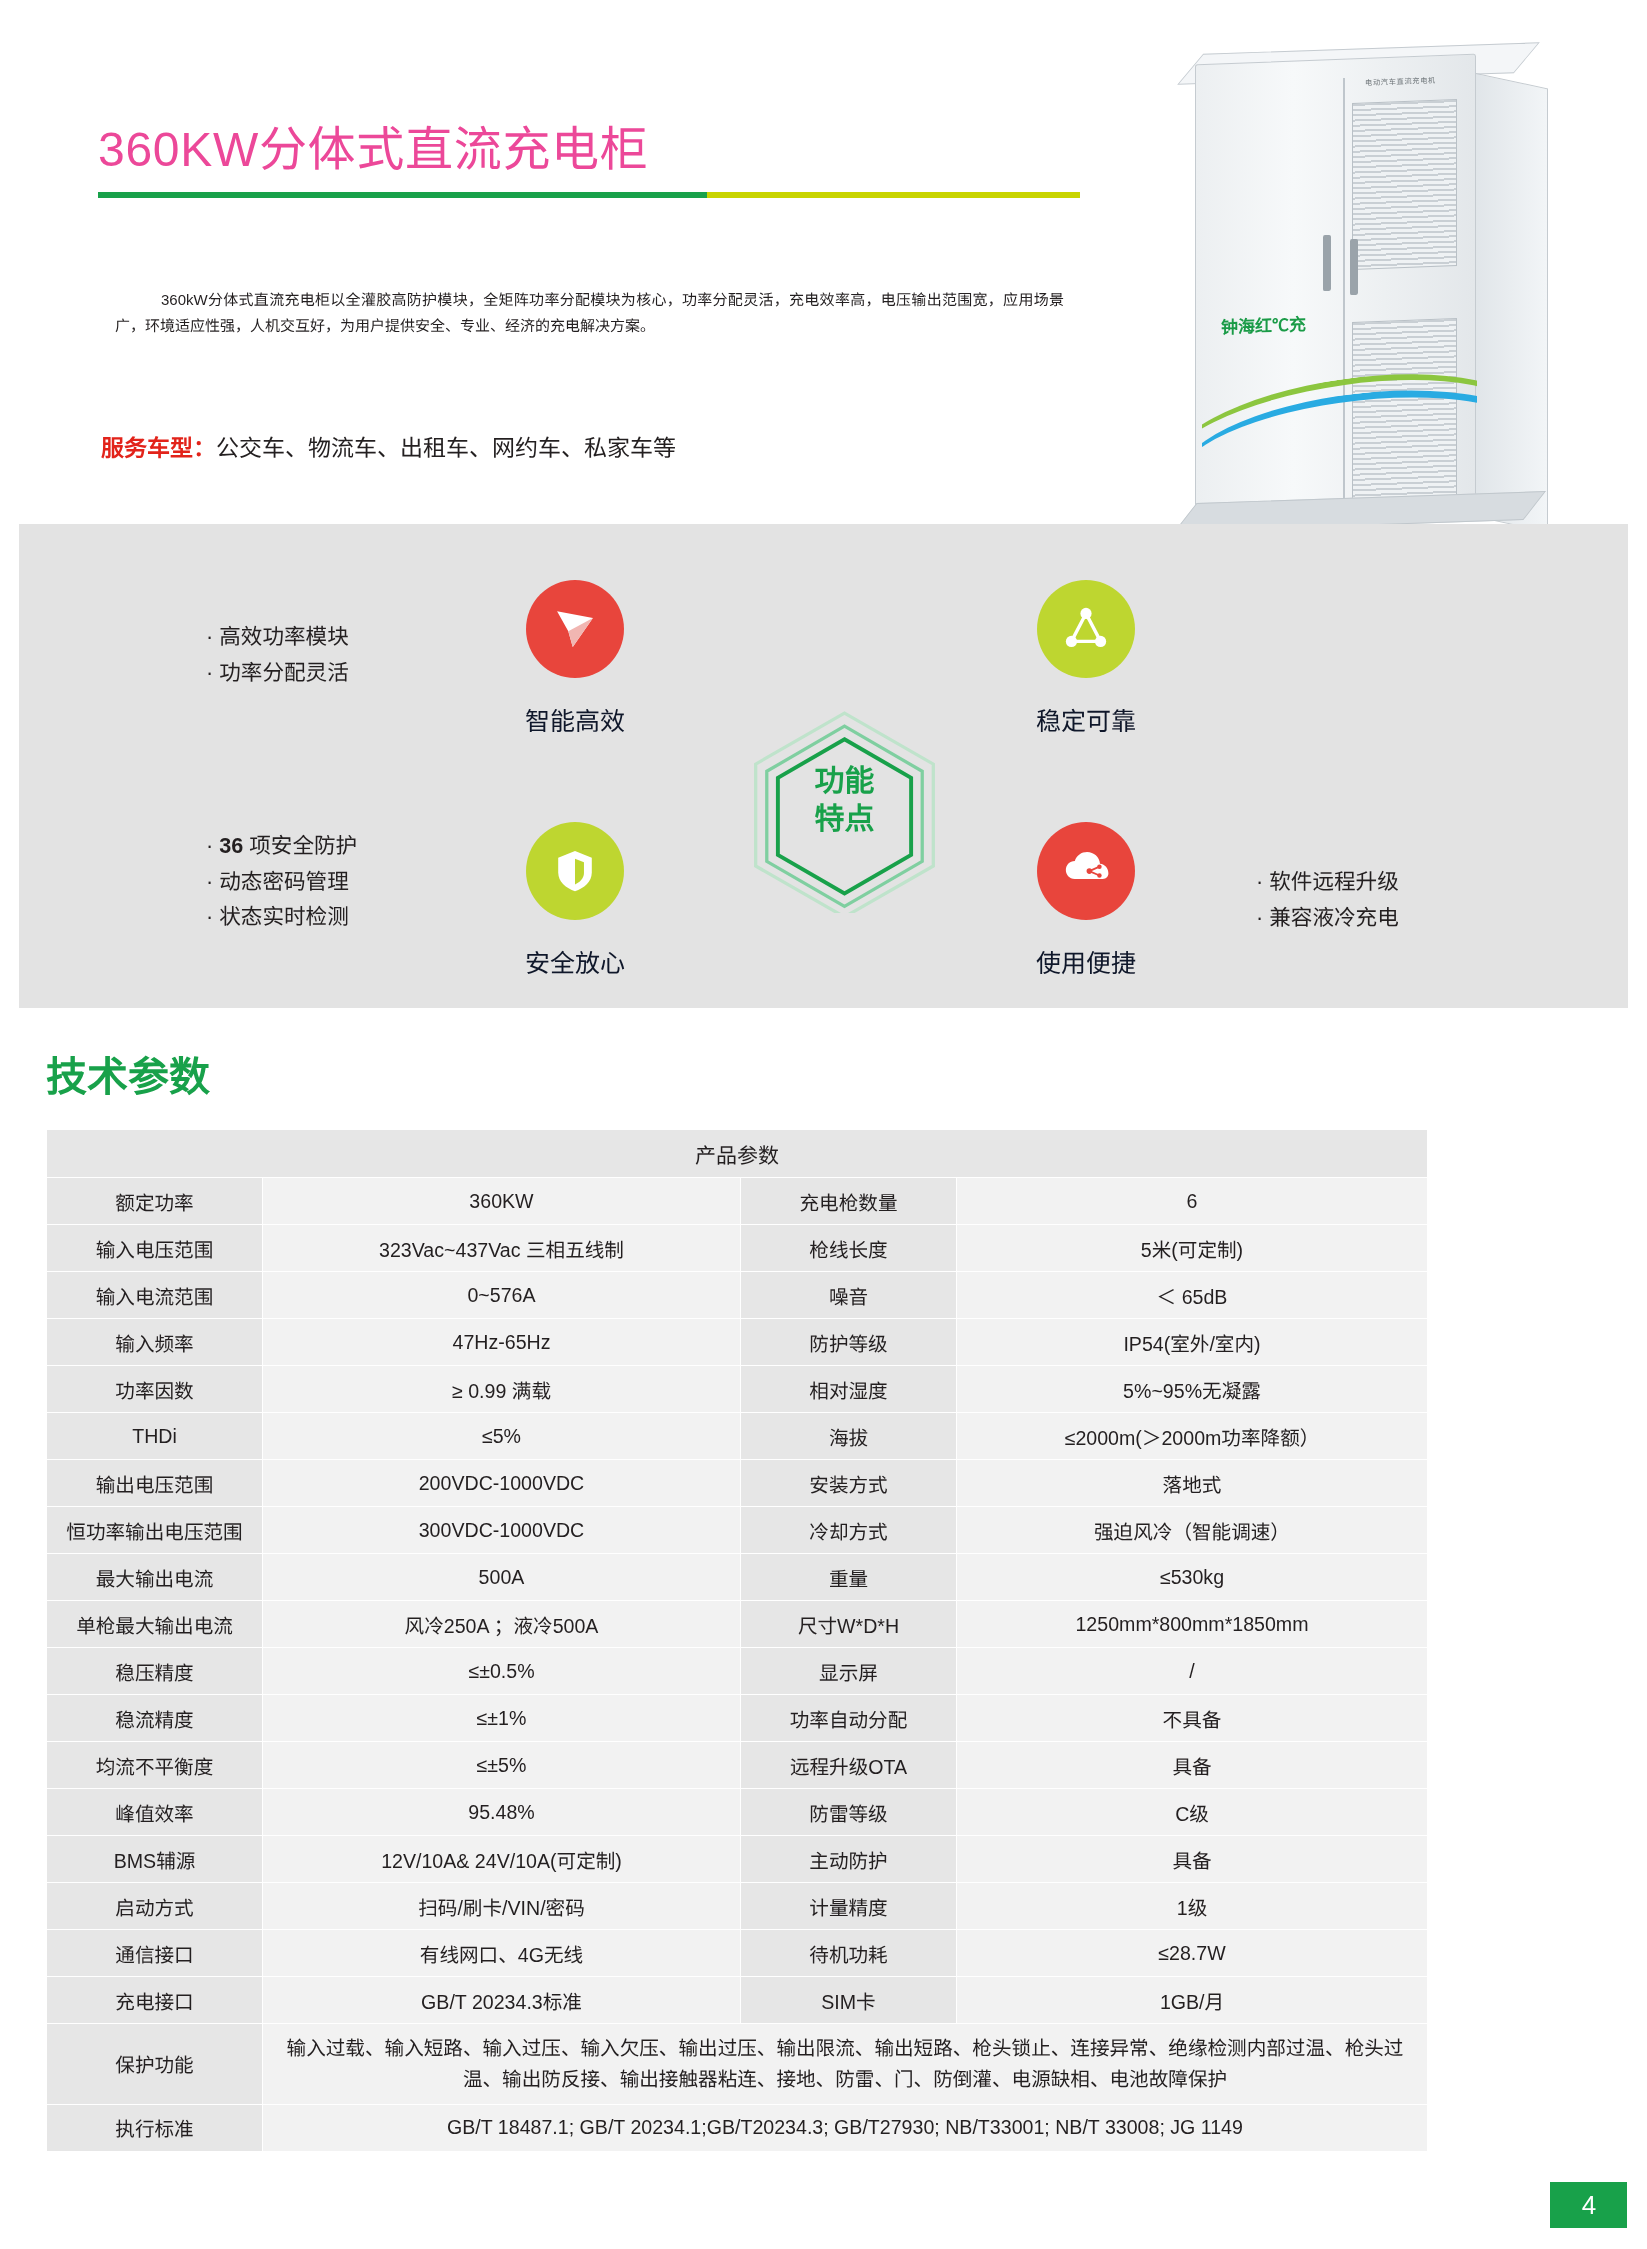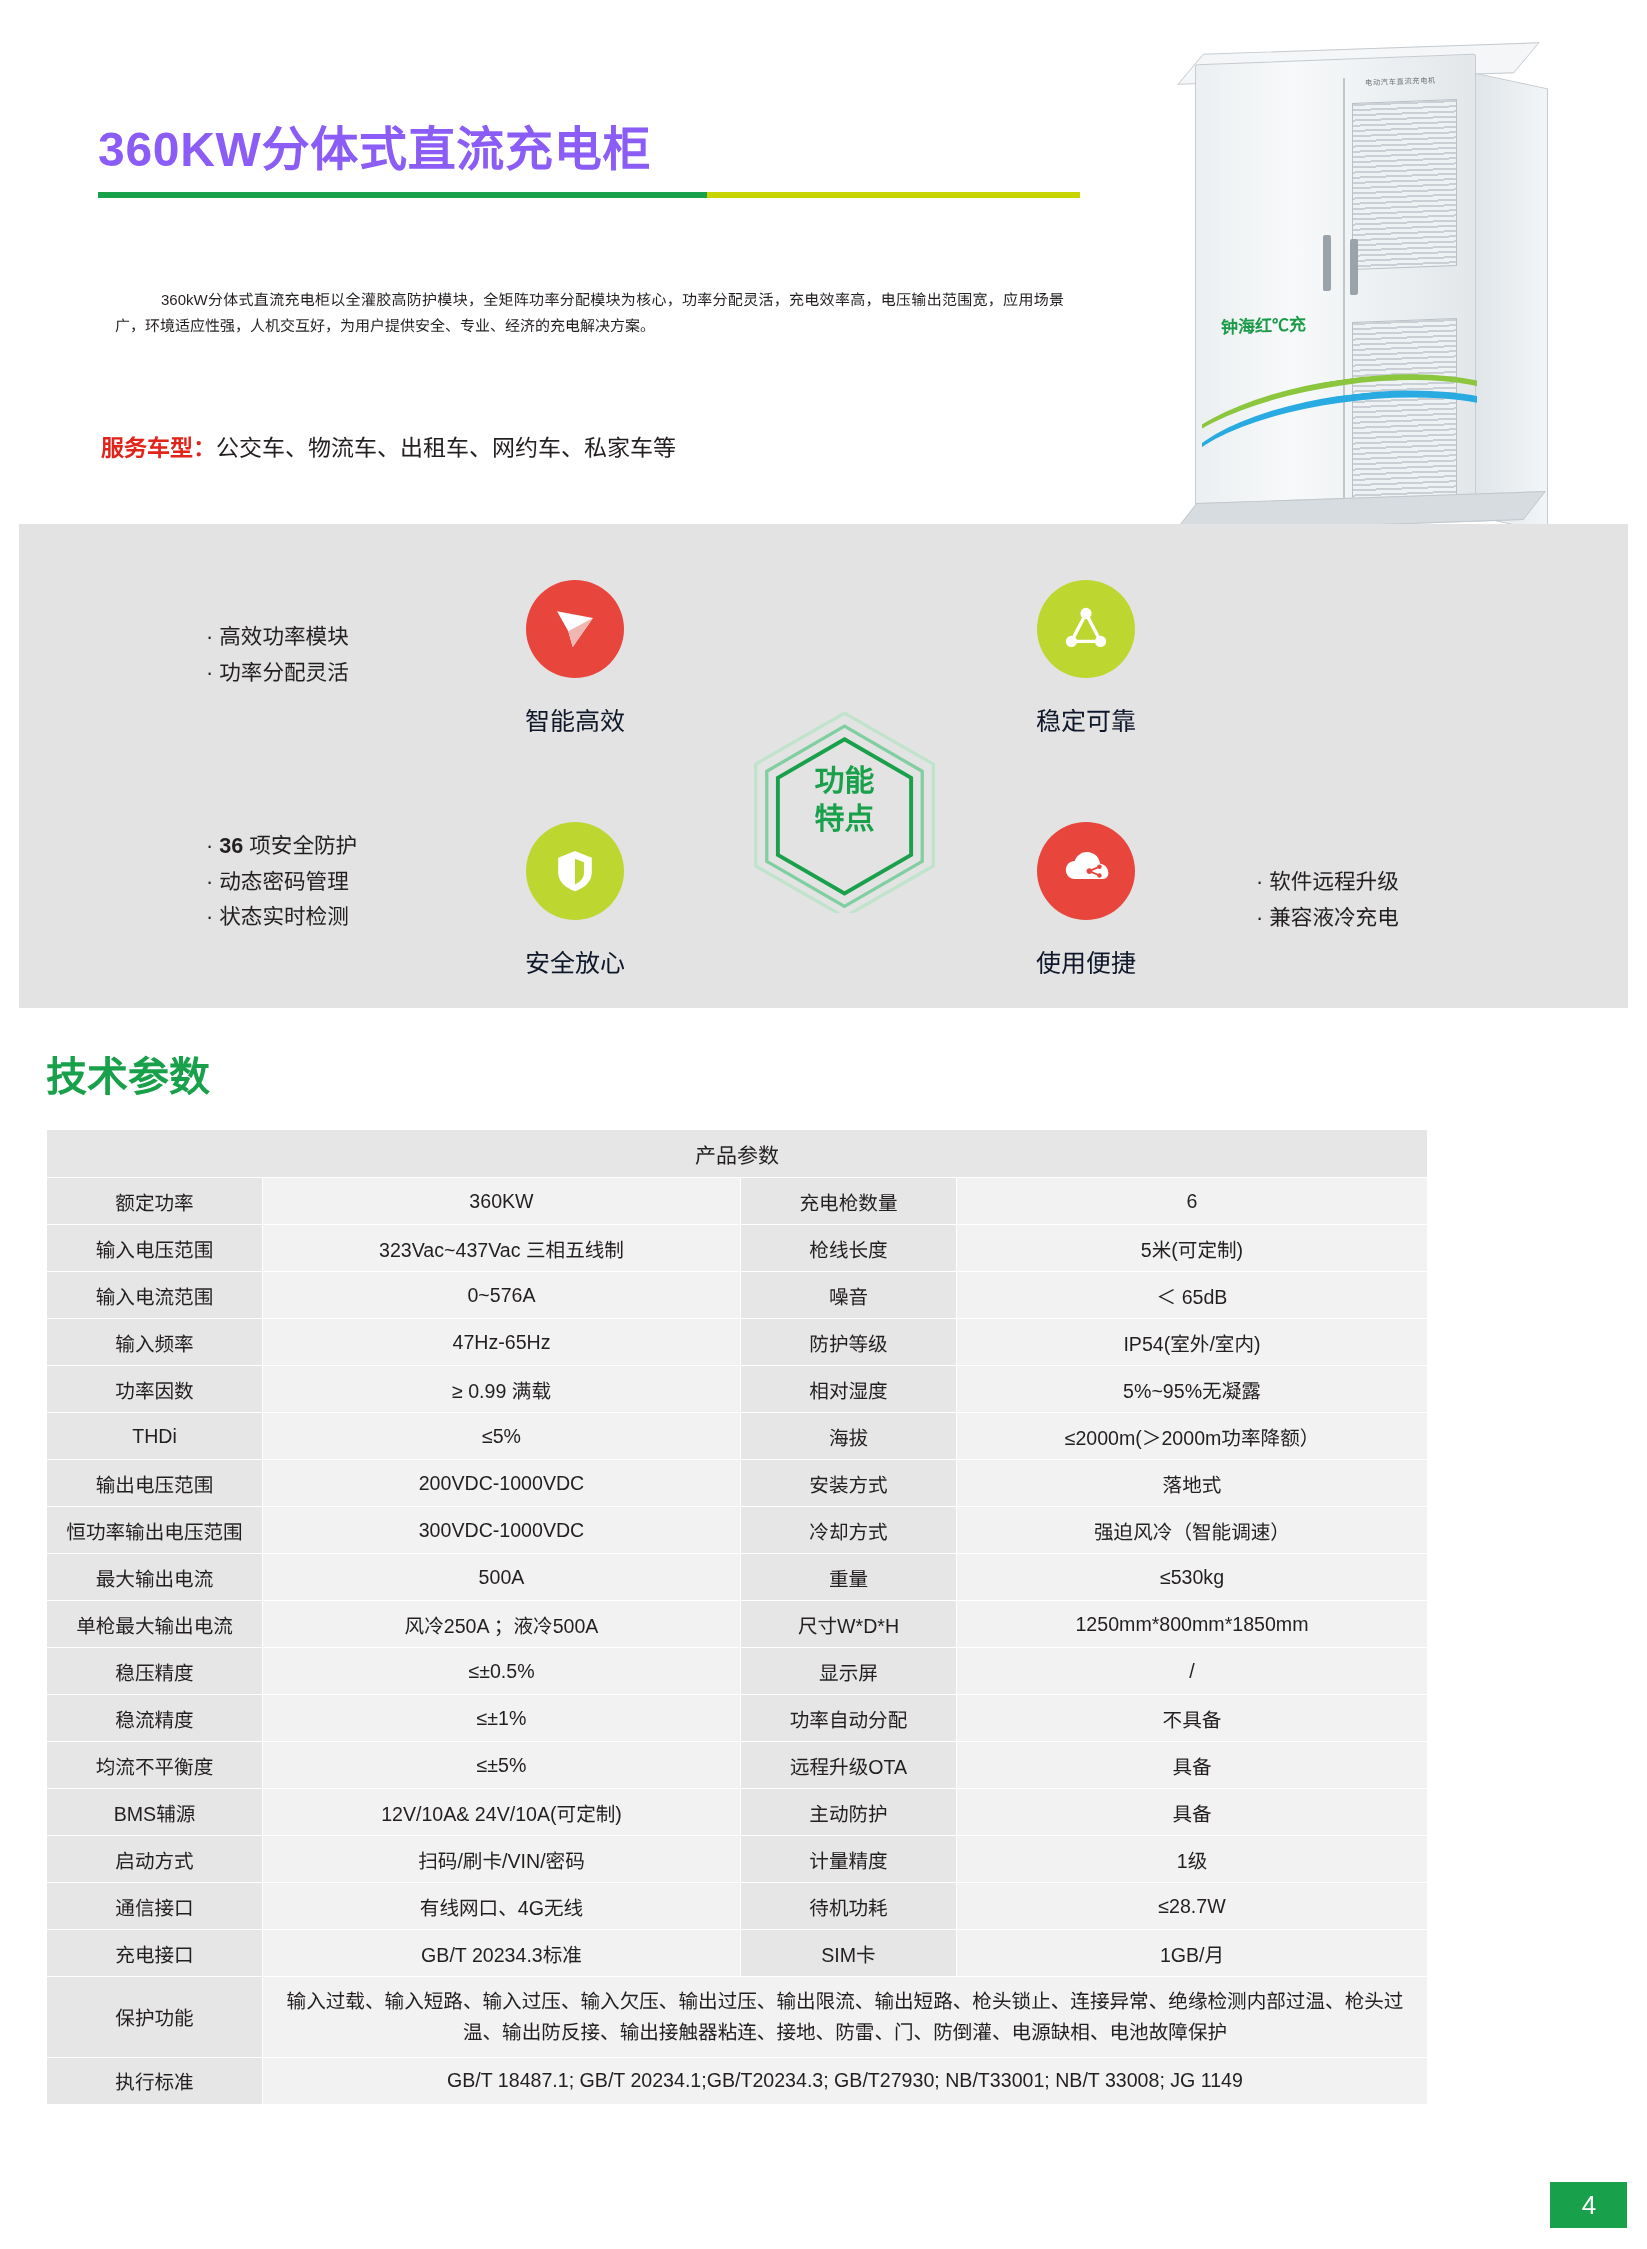--- a/index.html
+++ b/index.html
@@ -21,22 +21,22 @@
     padding: 0;
   }
   .title-block {
     position: absolute;
     left: 98px;
     top: 124px;
     width: 1021px;
   }
   .main-title {
     font-size: 48px;
-    font-weight: bold;
-    color: #8b5cf6;
+    font-weight: normal;
+    color: #ec4899;
     letter-spacing: 0.7px;
     margin: 0;
     line-height: 1.1;
   }
   .title-rule {
     margin-top: 15.7px;
     width: 982px;
     height: 5.9px;
     background: linear-gradient(to right, #18a14a 0%, #18a14a 62%, #c8d400 62%, #c8d400 100%);
   }
@@ -472,20 +472,26 @@
           <td class="label">功率自动分配</td>
           <td>不具备</td>
         </tr>
       <tr>
           <td class="label">均流不平衡度</td>
           <td>≤±5%</td>
           <td class="label">远程升级OTA</td>
           <td>具备</td>
         </tr>
       <tr>
+          <td class="label">峰值效率</td>
+          <td>95.48%</td>
+          <td class="label">防雷等级</td>
+          <td>C级</td>
+        </tr>
+      <tr>
           <td class="label">BMS辅源</td>
           <td>12V/10A&amp; 24V/10A(可定制)</td>
           <td class="label">主动防护</td>
           <td>具备</td>
         </tr>
       <tr>
           <td class="label">启动方式</td>
           <td>扫码/刷卡/VIN/密码</td>
           <td class="label">计量精度</td>
           <td>1级</td>

